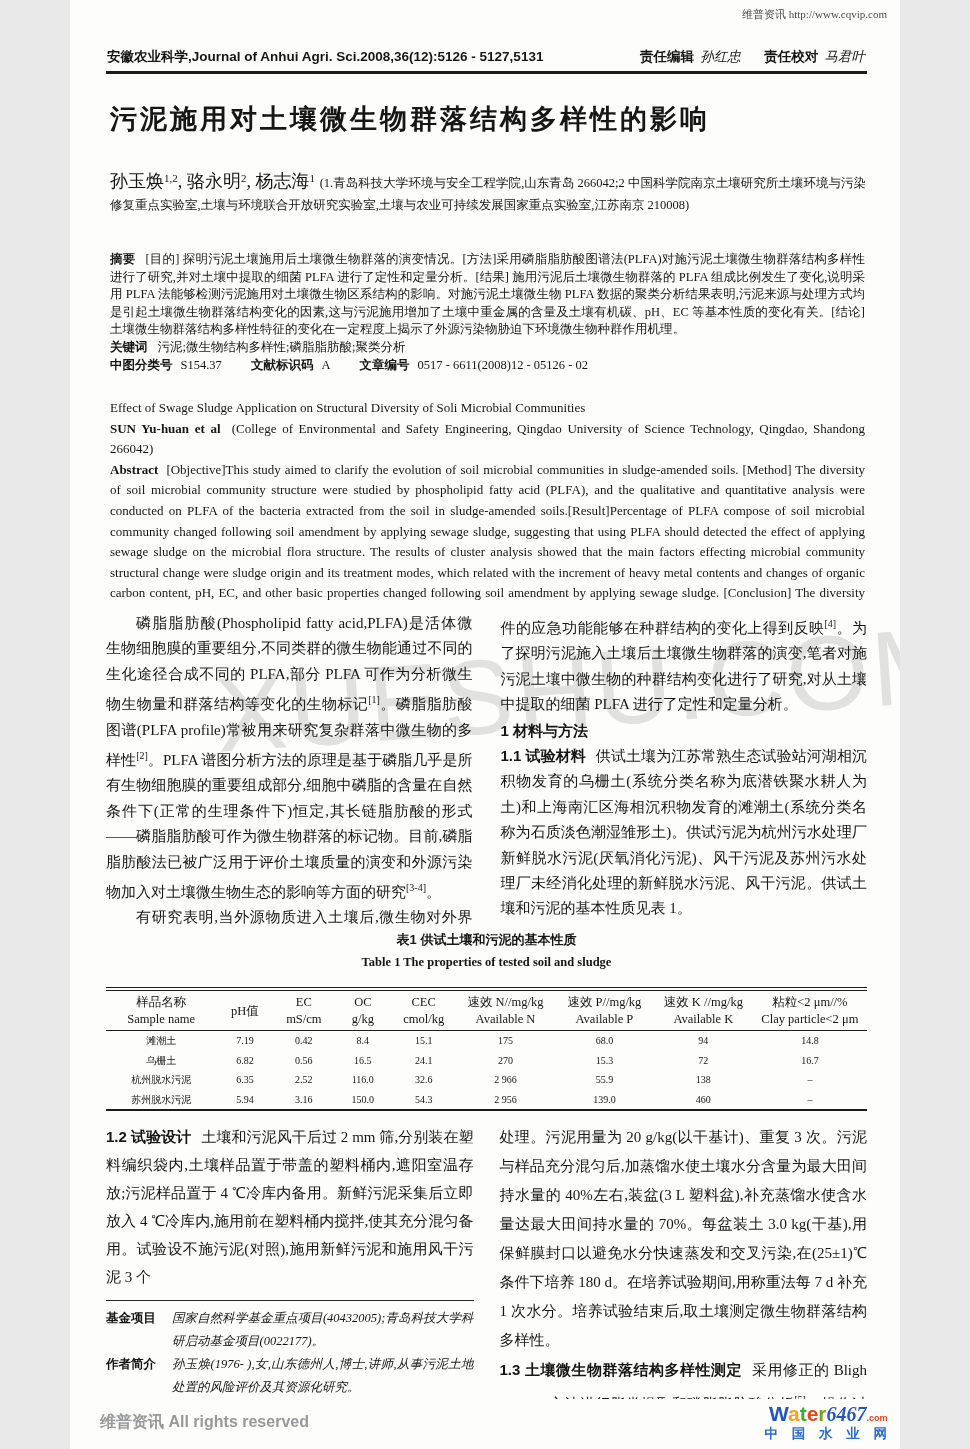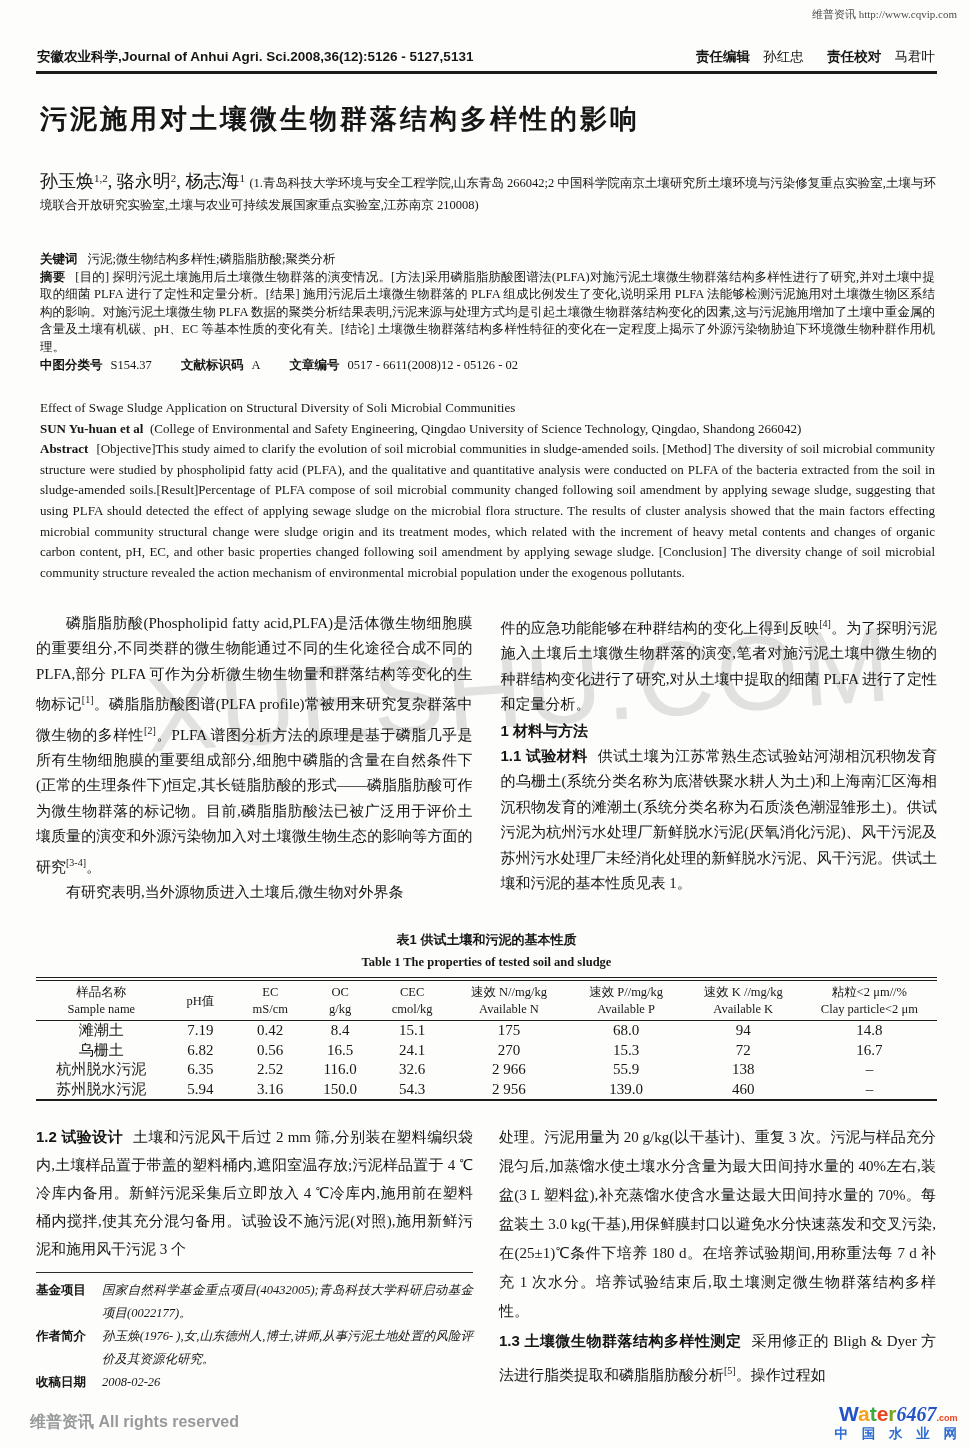--- a/index.html
+++ b/index.html
@@ -1,31 +1,31 @@
 <!DOCTYPE html>
 <html><head>
 <meta charset="utf-8">
 <style>
   * { margin:0; padding:0; box-sizing:border-box; }
   html,body { background:#e9e9e9; }
   .page {
-    position:relative; width:970px; height:1449px; margin:0 auto;
+    position:relative; width:830px; height:1449px; margin:0 auto;
     background:#fdfdfb; color:#161616; overflow:hidden;
     font-family:"Liberation Serif", serif;
   }
   
   .cqvip-note { position:absolute; top:7px; right:13px; font-size:11px; color:#4a4a4a;
     font-family:"Liberation Serif", serif; }
   
   .journal-row { position:absolute; top:48px; left:37px; right:35px;
     display:flex; justify-content:space-between; align-items:baseline; }
   .journal-info { font-weight:bold; font-size:13.5px; font-family:"Liberation Sans", sans-serif; }
   .editors { font-size:13.5px; }
   .editors .lab { font-weight:bold; font-family:"Liberation Sans", sans-serif; margin-left:20px; }
-  .editors .val { margin-left:10px; }
+  .editors .val { margin-left:3px; font-style:italic; }
   .head-rule { position:absolute; top:71px; left:36px; right:33px; height:3px; background:#1c1c1c; }
   
   .art-title { position:absolute; top:101px; left:40px; right:36px;
     font-family:"Liberation Sans", sans-serif; font-weight:bold; font-size:27px; letter-spacing:3px; }
   .authors-block { position:absolute; top:167px; left:40px; right:34px;
     font-size:12.5px; line-height:22px; text-align:justify; }
   .author-name { font-size:18px; font-family:"Liberation Serif", serif; }
   .author-sup { font-size:11px; }
   .author-sep { font-size:18px; }
   .affiliation { font-size:12.5px; }
@@ -46,27 +46,27 @@
     display:flex; gap:28px; height:320px; overflow:hidden; }
   .bcol { width:437px; font-size:15px; line-height:25.4px; text-align:justify; }
   .indent { text-indent:2em; }
   .sec-heading { font-family:"Liberation Sans", sans-serif; font-weight:bold; }
   .inline-lab { font-family:"Liberation Sans", sans-serif; font-weight:bold; margin-right:10px; }
   sup.ref { font-size:10px; }
   
   .table-sec { position:absolute; top:931px; left:36px; right:33px; }
   .cap-cn { text-align:center; font-family:"Liberation Sans", sans-serif; font-weight:bold; font-size:13px; }
   .cap-en { text-align:center; font-weight:bold; font-size:12.5px; margin-top:6px; }
-  table.props { width:100%; border-collapse:collapse; margin-top:7px;
+  table.props { width:100%; border-collapse:collapse; margin-top:17px;
     border-top:4px double #1b1b1b; border-bottom:2px solid #1b1b1b; }
   table.props th { font-weight:normal; font-size:12.5px; padding:3px 2px 2px;
     border-bottom:1.5px solid #1b1b1b; vertical-align:middle; }
   .th-top { line-height:17px; }
   .th-bot { line-height:17px; }
-  table.props td { text-align:center; font-size:15px; line-height:19.5px; padding:0 2px; }
+  table.props td { text-align:center; font-size:10px; line-height:19.5px; padding:0 2px; }
   
   .bottom-cols { position:absolute; top:1123px; left:36px; right:33px;
     display:flex; gap:26px; height:276px; overflow:hidden; }
   .bcol2-left { width:437px; font-size:15px; line-height:28px; text-align:justify; }
   .bcol2-right { width:437px; font-size:15px; line-height:29px; text-align:justify; }
   .fn-divider { border-top:1.5px solid #2a2a2a; margin:9px 0 6px; width:100%; }
   .footnote { display:flex; font-size:12.5px; line-height:23px; }
   .fn-lab { flex:0 0 66px; font-weight:bold; font-family:"Liberation Sans", sans-serif; font-style:normal; }
   .fn-text { flex:1; font-style:italic; }
   
@@ -105,22 +105,22 @@
 
   <div class="watermark">XUESHU.COM</div>
 
   <h1 class="art-title">污泥施用对土壤微生物群落结构多样性的影响</h1>
 
   <div class="authors-block">
     <span><span class="author-name">孙玉焕</span><sup class="author-sup">1,2</sup><span class="author-sep">, </span></span><span><span class="author-name">骆永明</span><sup class="author-sup">2</sup><span class="author-sep">, </span></span><span><span class="author-name">杨志海</span><sup class="author-sup">1</sup><span class="author-sep"> </span></span><span class="affiliation">(1.青岛科技大学环境与安全工程学院,山东青岛 266042;2 中国科学院南京土壤研究所土壤环境与污染修复重点实验室,土壤与环境联合开放研究实验室,土壤与农业可持续发展国家重点实验室,江苏南京 210008)</span>
   </div>
 
   <div class="abstract-block">
+    <p><span class="zh-lab">摘要</span><span>[目的] 探明污泥土壤施用后土壤微生物群落的演变情况。[方法]采用磷脂脂肪酸图谱法(PLFA)对施污泥土壤微生物群落结构多样性进行了研究,并对土壤中提取的细菌 PLFA 进行了定性和定量分析。[结果] 施用污泥后土壤微生物群落的 PLFA 组成比例发生了变化,说明采用 PLFA 法能够检测污泥施用对土壤微生物区系结构的影响。对施污泥土壤微生物 PLFA 数据的聚类分析结果表明,污泥来源与处理方式均是引起土壤微生物群落结构变化的因素,这与污泥施用增加了土壤中重金属的含量及土壤有机碳、pH、EC 等基本性质的变化有关。[结论] 土壤微生物群落结构多样性特征的变化在一定程度上揭示了外源污染物胁迫下环境微生物种群作用机理。</span></p>
     <p><span class="zh-lab">关键词</span><span>污泥;微生物结构多样性;磷脂脂肪酸;聚类分析</span></p>
-    <p><span class="zh-lab">摘要</span><span>[目的] 探明污泥土壤施用后土壤微生物群落的演变情况。[方法]采用磷脂脂肪酸图谱法(PLFA)对施污泥土壤微生物群落结构多样性进行了研究,并对土壤中提取的细菌 PLFA 进行了定性和定量分析。[结果] 施用污泥后土壤微生物群落的 PLFA 组成比例发生了变化,说明采用 PLFA 法能够检测污泥施用对土壤微生物区系结构的影响。对施污泥土壤微生物 PLFA 数据的聚类分析结果表明,污泥来源与处理方式均是引起土壤微生物群落结构变化的因素,这与污泥施用增加了土壤中重金属的含量及土壤有机碳、pH、EC 等基本性质的变化有关。[结论] 土壤微生物群落结构多样性特征的变化在一定程度上揭示了外源污染物胁迫下环境微生物种群作用机理。</span></p>
     <p class="clc-line">
       <span class="clc-group"><span class="zh-lab">中图分类号</span><span>S154.37</span></span>
       <span class="clc-group"><span class="zh-lab">文献标识码</span><span>A</span></span>
       <span class="clc-group"><span class="zh-lab">文章编号</span><span>0517 - 6611(2008)12 - 05126 - 02</span></span>
     </p>
   </div>
 
   <div class="english-block">
     <p class="en-title">Effect of Swage Sludge Application on Structural Diversity of Soli Microbial Communities</p>
     <p class="en-auth-line"><span class="b">SUN Yu-huan et al</span>&nbsp;&nbsp;<span>(College of Environmental and Safety Engineering, Qingdao University of Science Technology, Qingdao, Shandong 266042)</span></p>

